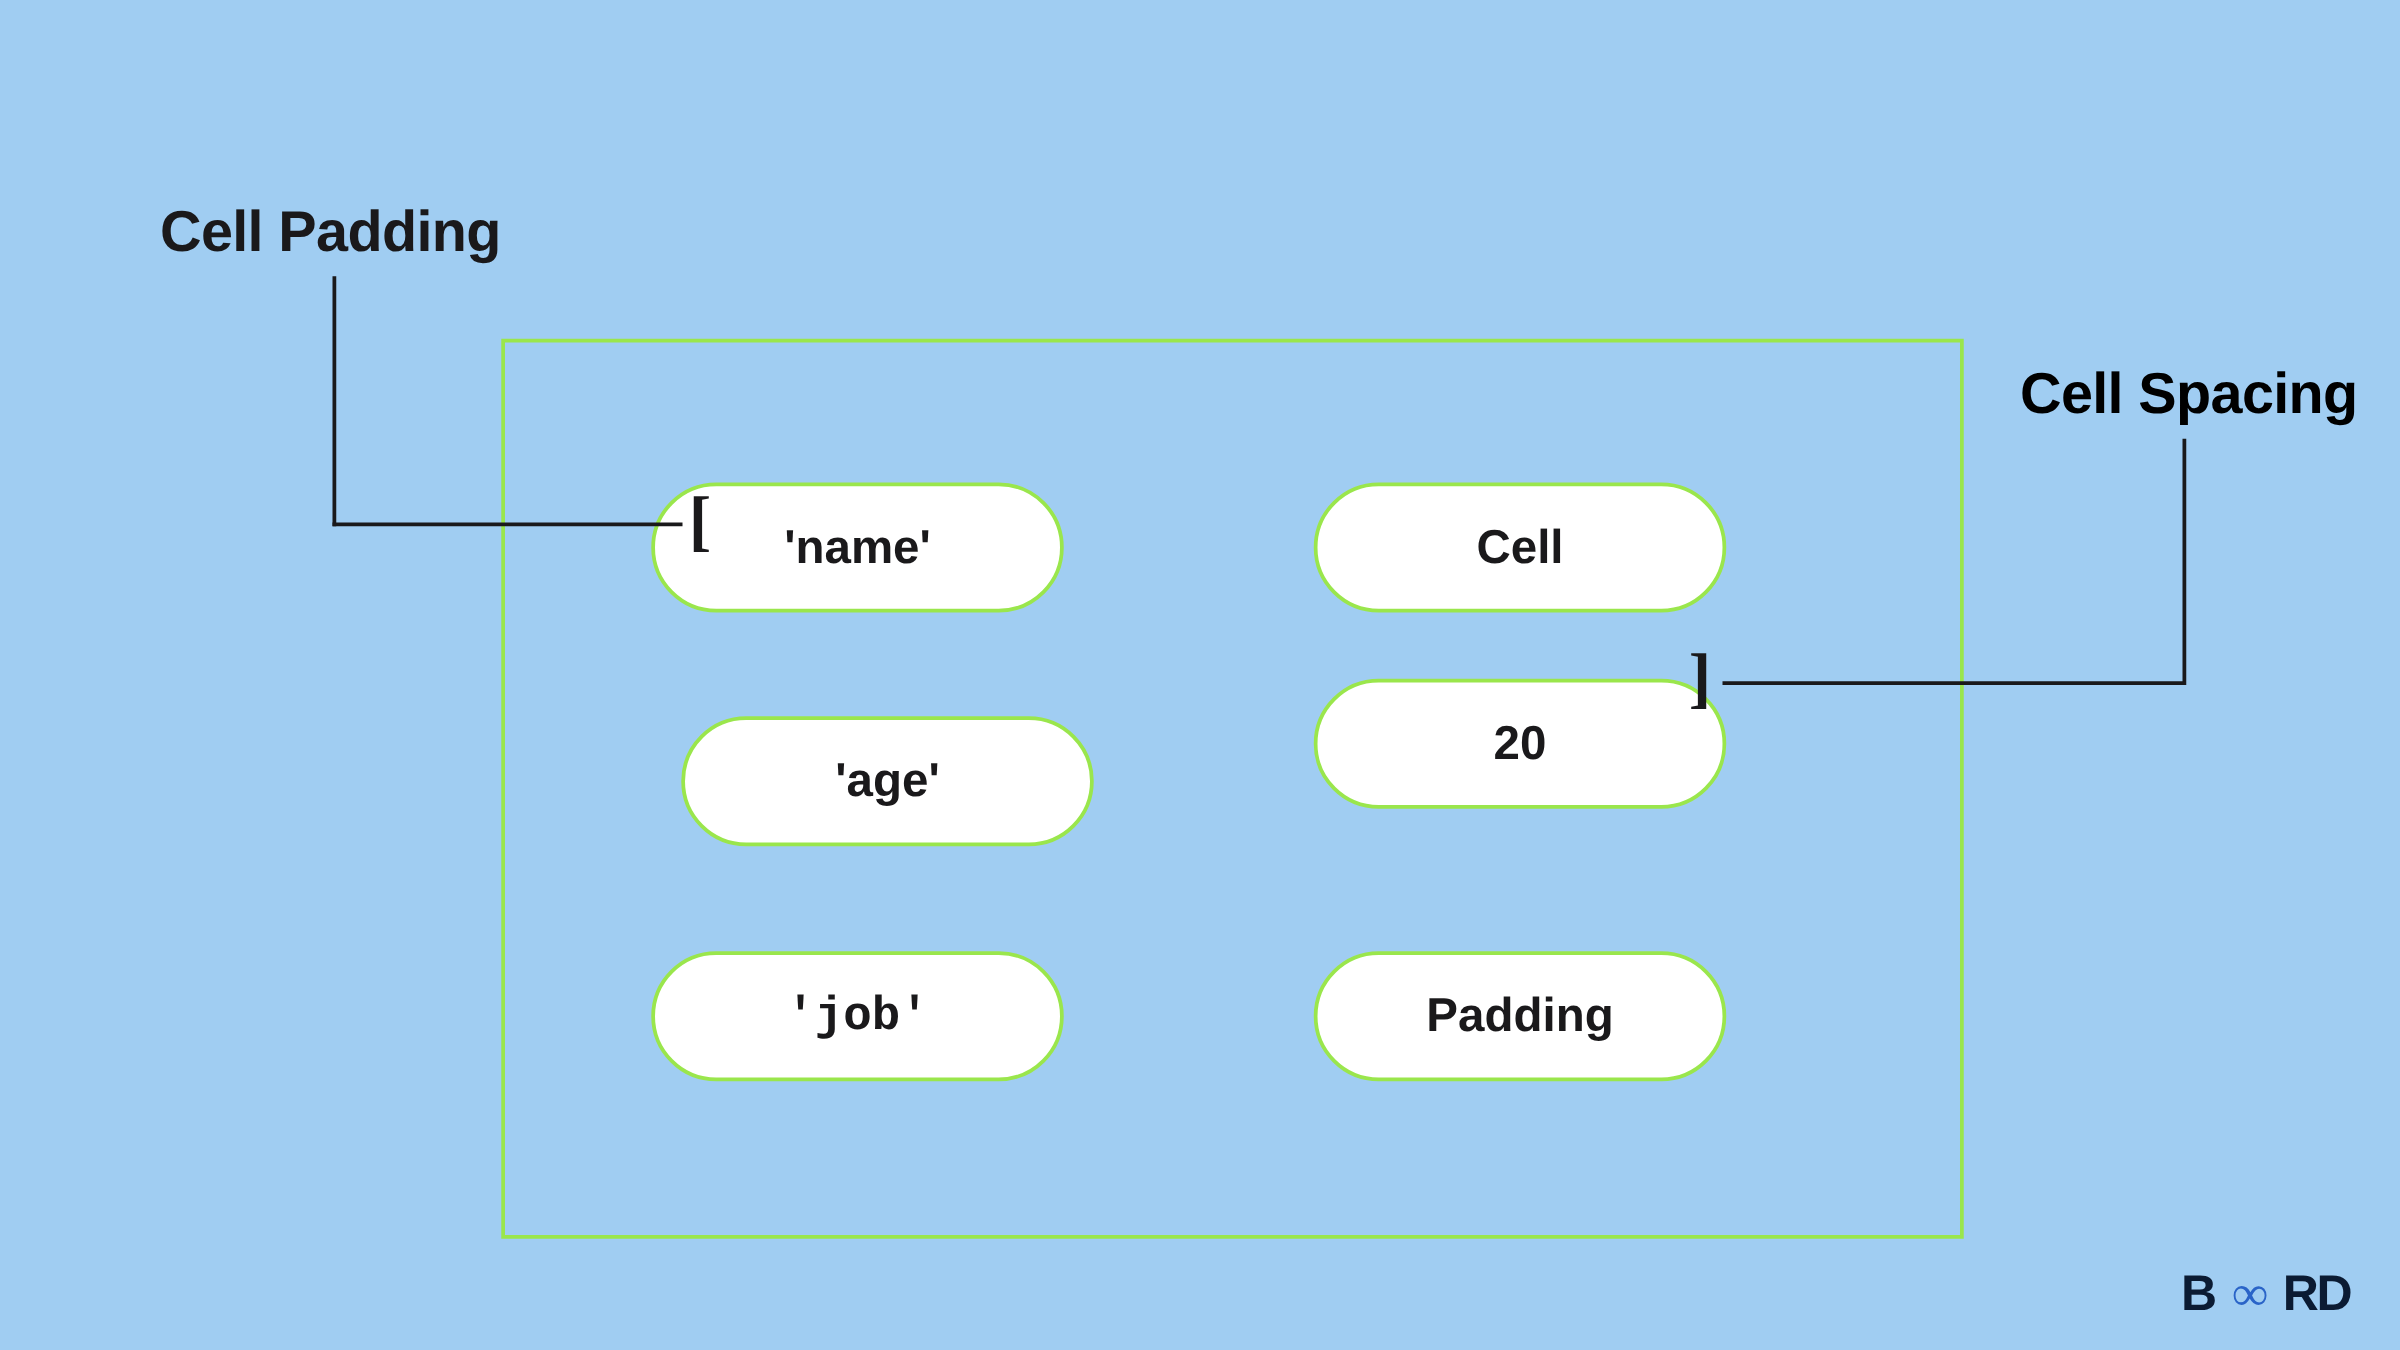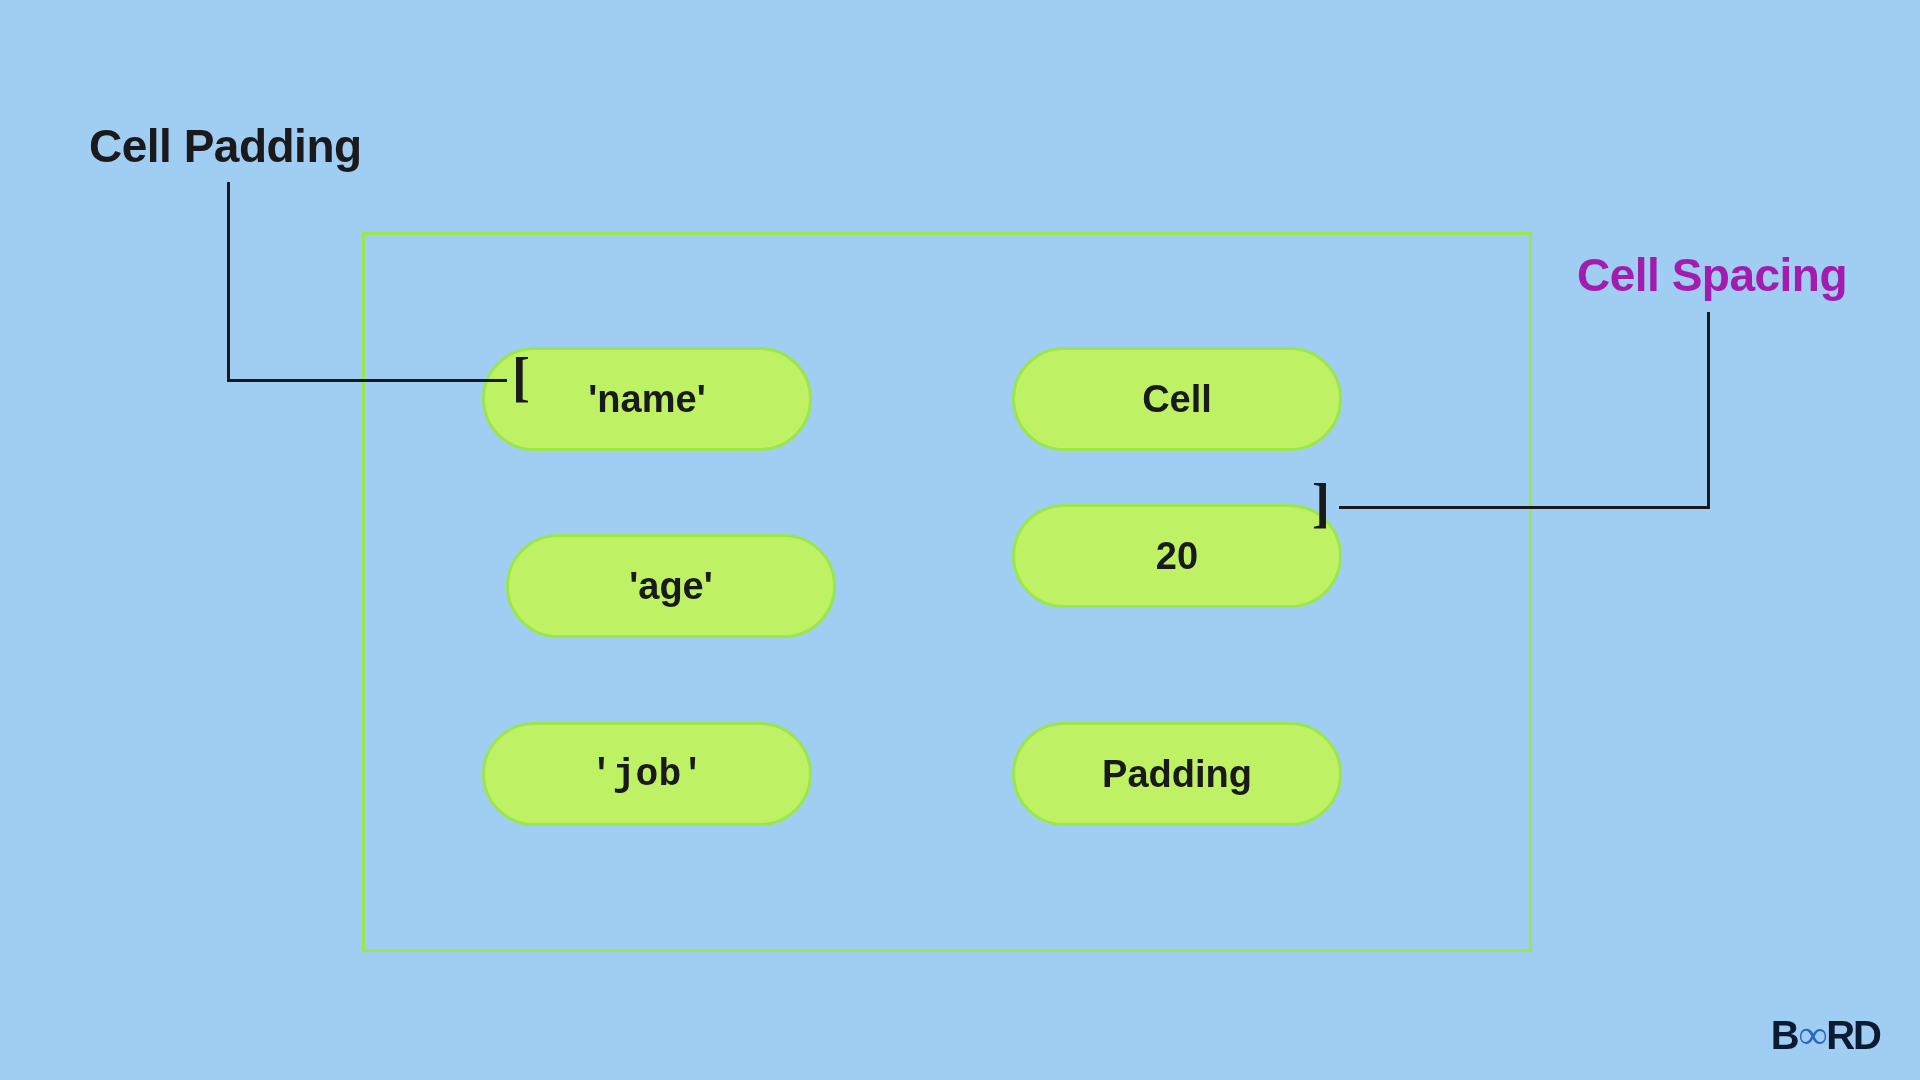--- a/index.html
+++ b/index.html
@@ -1,15 +1,15 @@
 <!DOCTYPE html>
 <html><head>
   <meta charset="utf-8">
   <style>
-    * { box-sizing: border-box; margin: 4px; padding: 0; }
+    * { box-sizing: border-box; margin: 17px; padding: 0; }
     html, body { width: 100%; height: 100%; }
     body {
       width: 1920px;
       height: 1080px;
       background: #a0cdf2;
       font-family: Arial, Helvetica, sans-serif;
       position: relative;
       overflow: hidden;
     }
     .table-container {
@@ -17,21 +17,21 @@
       left: 350px;
       top: 220px;
       width: 1170px;
       height: 720px;
       border: 3px solid #9ae64c;
     }
     .cell {
       position: absolute;
       width: 330px;
       height: 104px;
-      background: #bef264;
+      background: #ffffff;
       border: 3px solid #9ae64c;
       border-radius: 52px;
       display: flex;
       align-items: center;
       justify-content: center;
       font-size: 38px;
       font-weight: 700;
       color: #1a191b;
     }
     .c1 { left: 470px; top: 335px; }
@@ -41,21 +41,21 @@
     .c5 { left: 470px; top: 710px; font-family: Liberation Mono, monospace; }
     .c6 { left: 1000px; top: 710px; }
     .label-padding {
       position: absolute;
       left: 77px; top: 107px;
       font-size: 46px; font-weight: 800; color: #1a191b; letter-spacing: -0.5px;
     }
     .label-spacing {
       position: absolute;
       left: 1565px; top: 236px;
-      font-size: 46px; font-weight: 800; color: #a21caf; letter-spacing: -0.5px;
+      font-size: 46px; font-weight: 800; color: #000000; letter-spacing: -0.5px;
     }
     
     .bracket {
       position: absolute;
       font-size: 54px;
       font-weight: 800;
       color: #1a191b;
       font-family: Georgia, 'Times New Roman', serif;
     }
     .bracket-left { left: 500px; top: 334px; }

